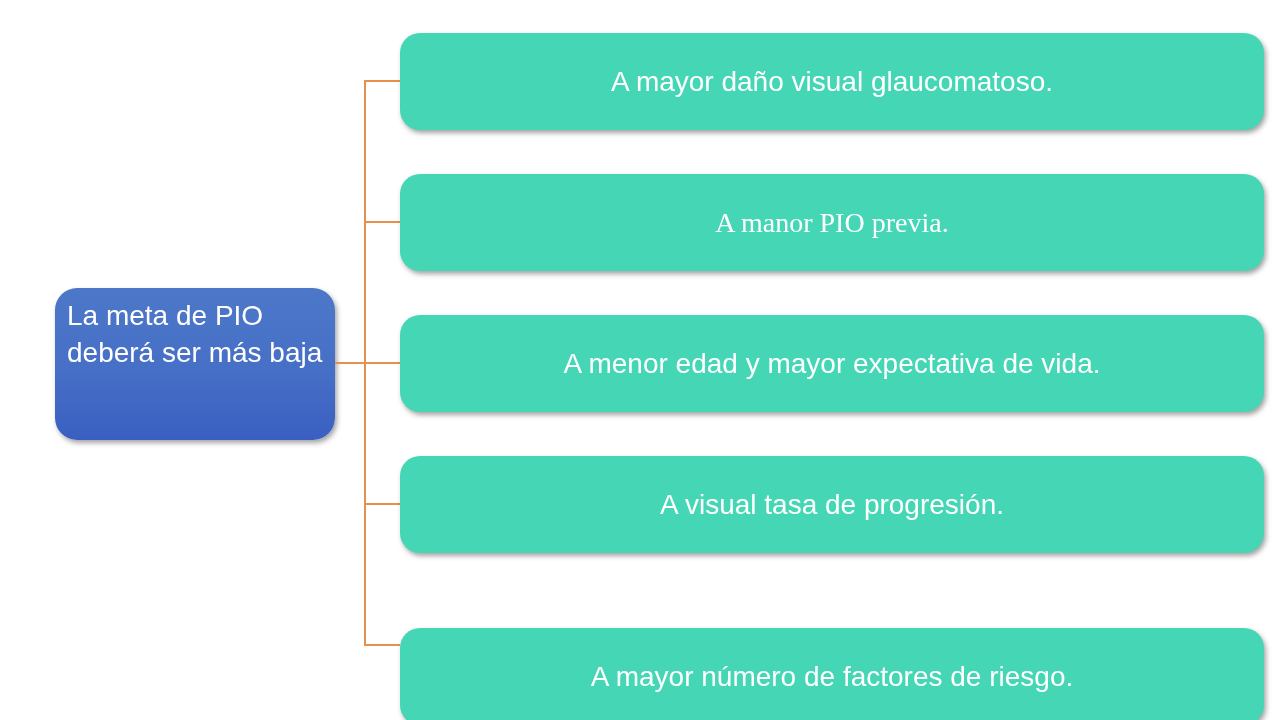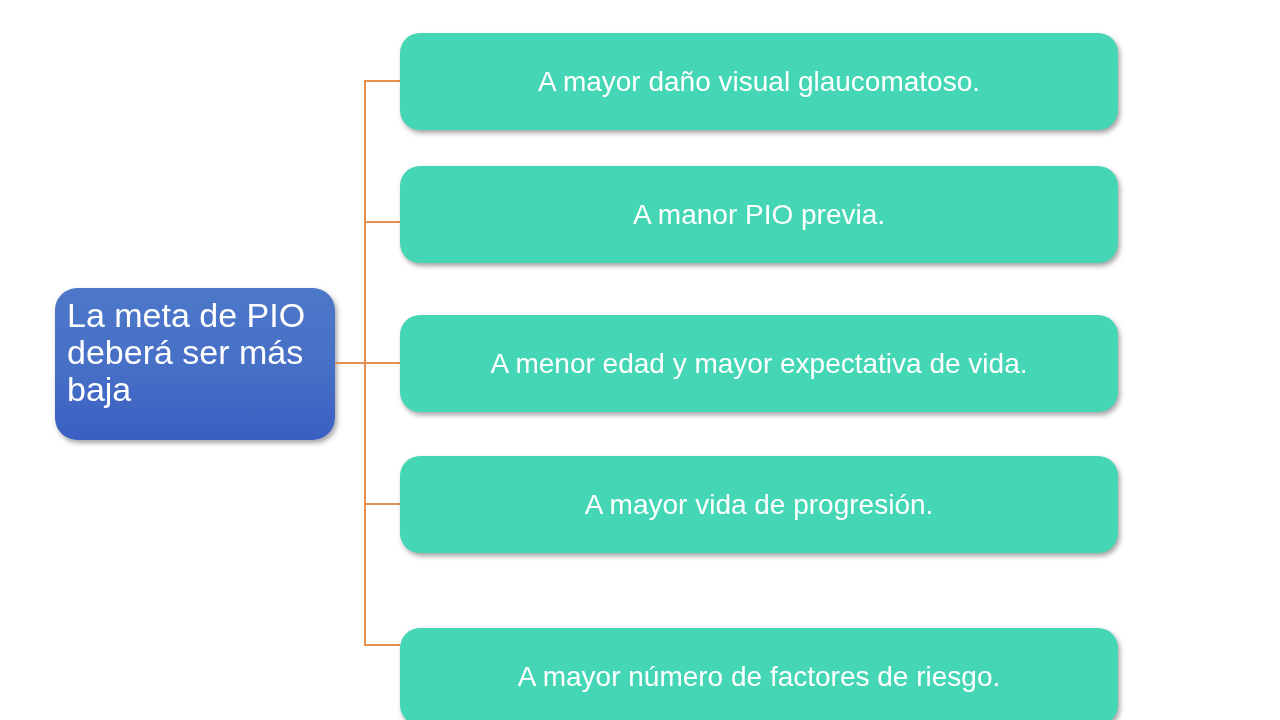--- a/index.html
+++ b/index.html
@@ -25,45 +25,45 @@
   .root-node {
     position: absolute;
     left: 55px;
     top: 288px;
     width: 280px;
     height: 152px;
     border-radius: 22px;
     background: linear-gradient(180deg, var(--root-grad-top) 0%, #466fc6 55%, var(--root-grad-bottom) 100%);
     box-shadow: 2px 3px 5px rgba(90, 90, 90, 0.55);
     color: var(--node-text);
-    font-size: 34px;
+    font-size: 28px;
     line-height: 37px;
     padding: 9px 12px;
     text-align: left;
     display: block;
   }
 
   
   .branch-node {
     position: absolute;
     left: 400px;
-    width: 718px;
+    width: 864px;
     height: 97px;
     border-radius: 20px;
     background: var(--branch-fill);
     box-shadow: 2px 3px 5px rgba(90, 90, 90, 0.55);
     color: var(--node-text);
     font-size: 28px;
     display: flex;
     align-items: center;
     justify-content: center;
     text-align: center;
   }
   .branch-node:nth-of-type(1) { top: 33px; }
-  .branch-node:nth-of-type(2) { top: 166px; }
+  .branch-node:nth-of-type(2) { top: 174px; font-family: Liberation Serif, serif; }
   .branch-node:nth-of-type(3) { top: 315px; text-align: center; }
   .branch-node:nth-of-type(4) { top: 456px; }
   .branch-node:nth-of-type(5) { top: 628px; }
 
   
   .line { position: absolute; background: var(--connector); }
   .root-line   { left: 335px; top: 362px; width: 29px; height: 2px; }
   .trunk-line  { left: 364px; top: 80px;  width: 2px;  height: 566px; }
   .branch-line { left: 366px; width: 34px; height: 2px; }
   .branch-line:nth-of-type(1) { top: 80px; }
@@ -97,20 +97,20 @@
     <div class="branch-node">
       <span>A mayor daño visual glaucomatoso.</span>
     </div>
     <div class="branch-node">
       <span>A manor PIO previa.</span>
     </div>
     <div class="branch-node">
       <span>A menor edad y mayor expectativa de vida.</span>
     </div>
     <div class="branch-node">
-      <span>A mayor vida de progresión.</span>
+      <span>A visual tasa de progresión.</span>
     </div>
     <div class="branch-node">
       <span>A mayor número de factores de riesgo.</span>
     </div>
   </div>
 
 </div>
 
 </body></html>

